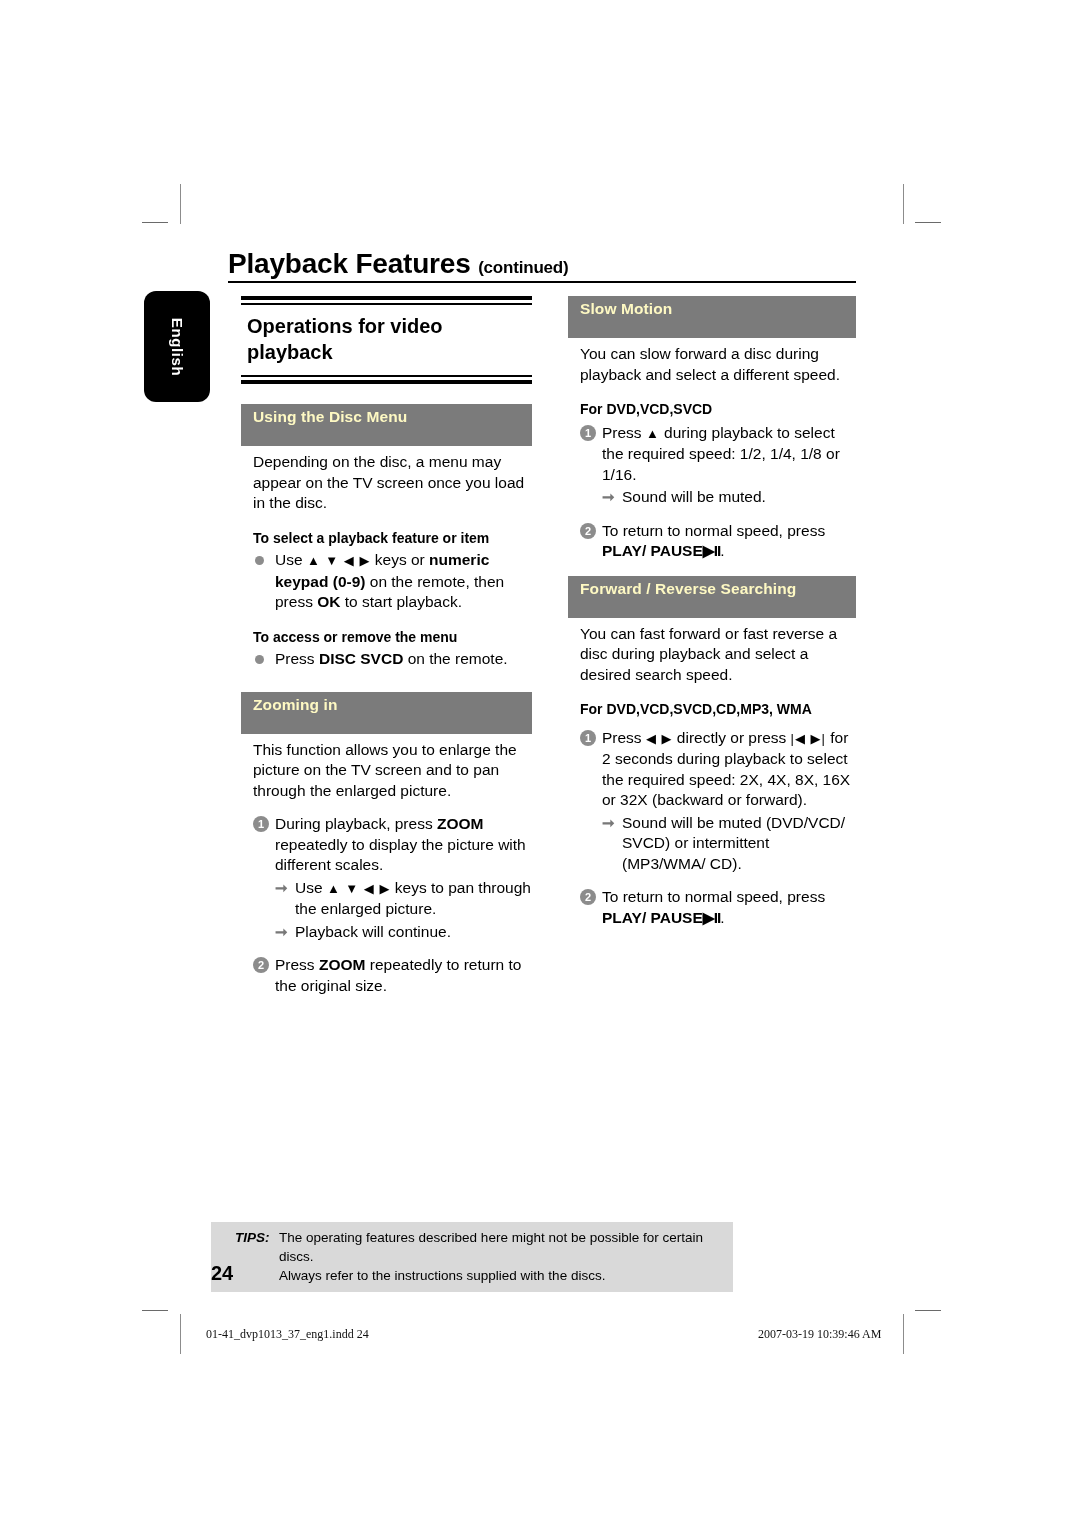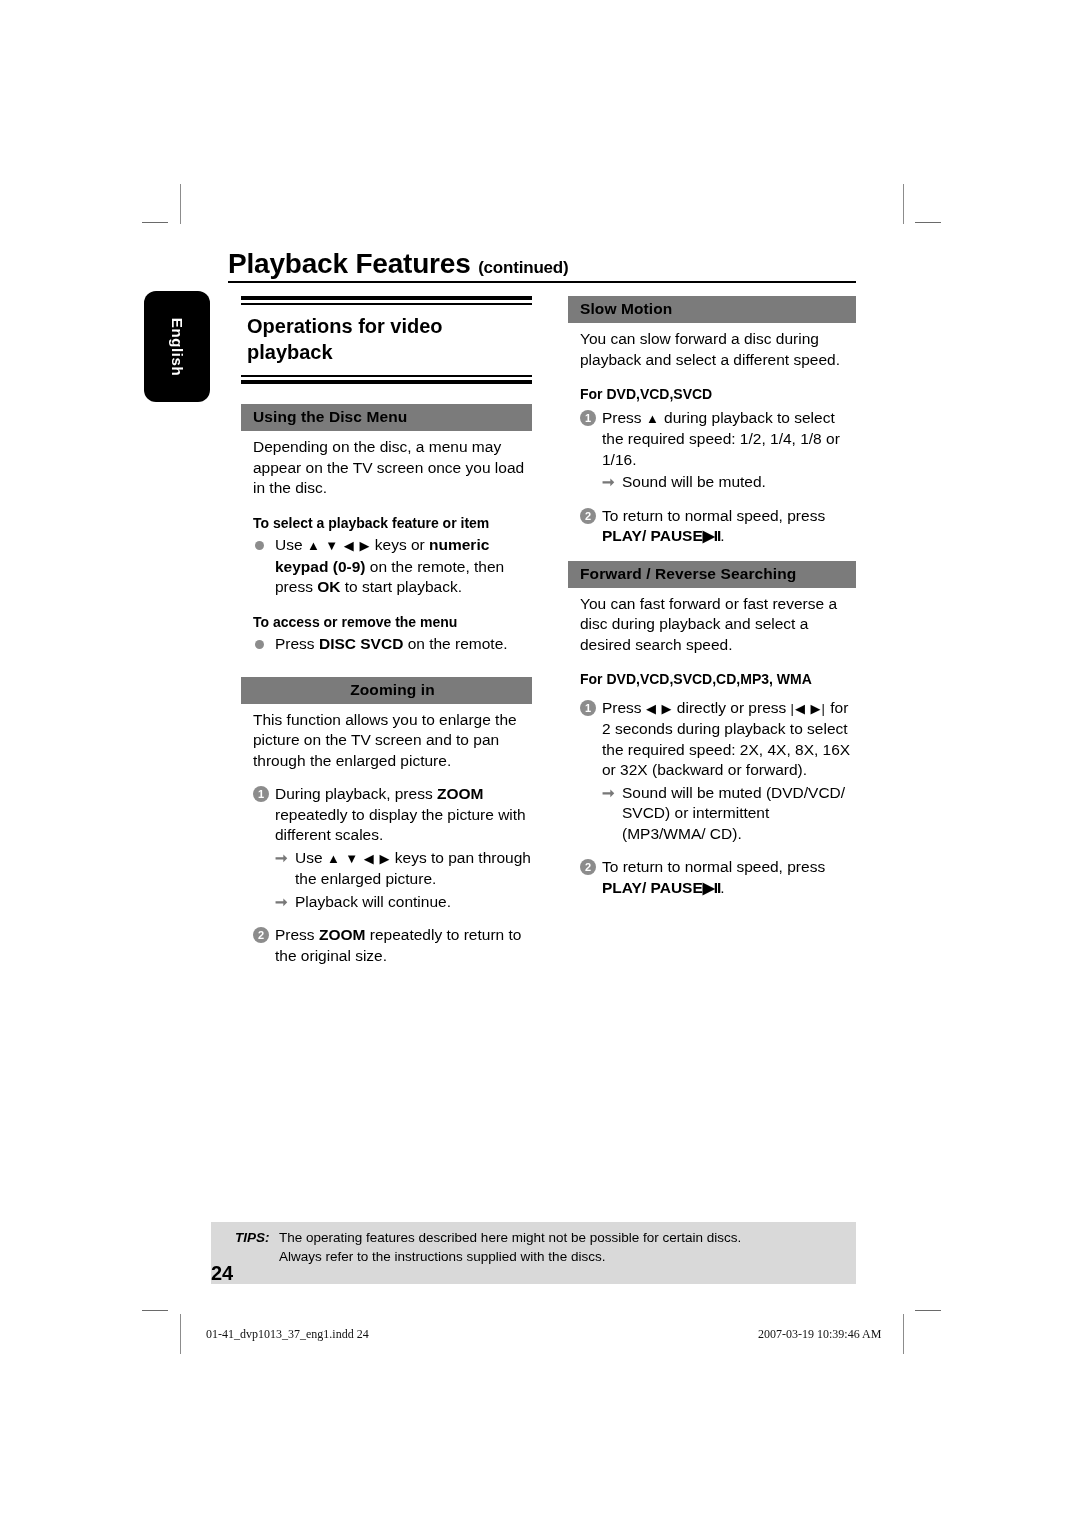--- a/index.html
+++ b/index.html
@@ -104,24 +104,24 @@
   #section-heading {
     font-size: 20px;
     font-weight: bold;
     line-height: 26px;
     padding: 8px 0 10px 6px;
   }
 
   
   .bar {
     background: #7b7b7b;
-    color: #000000;
+    color: #fef9c3;
     font-size: 15.5px;
     font-weight: bold;
-    padding: 4px 0 5px 12px;
+    padding: 4px 0 20px 12px;
     letter-spacing: 0.1px;
   }
 
   
   .body-text {
     font-size: 15.5px;
     line-height: 20.5px;
     margin: 6px 0 0 12px;
   }
   .sub-head {
@@ -188,23 +188,23 @@
 
   
   .tri { font-size: 13px; letter-spacing: 1px; }
   .pp { letter-spacing: -1px; }
 
   
   #tips-box {
     position: absolute;
     left: 211px;
     top: 1222px;
-    width: 645px;
+    width: 522px;
     background: #d9d9d9;
-    padding: 6px 0 18px 0;
+    padding: 6px 0 7px 0;
   }
   #tips-box .tips-row {
     position: relative;
     font-size: 13.5px;
     line-height: 19px;
     padding-left: 68px;
   }
   #tips-label {
     position: absolute;
     left: 24px;
@@ -297,21 +297,21 @@
   </div>
 
   <div class="sub-head">To access or remove the menu</div>
   <div class="li" style="margin-top:2px;">
     <span class="marker">
         <span class="dot"></span>
       </span>
     <span>Press </span><b>DISC SVCD</b><span> on the remote.</span>
   </div>
 
-  <div class="bar" style="margin-top:22px;text-align:center;">
+  <div class="bar" style="margin-top:22px;">
     <span>Zooming in</span>
   </div>
   <div class="body-text">This function allows you to enlarge the picture on the TV screen and to pan through the enlarged picture.</div>
 
   <div class="li gap">
     <span class="marker">
         <span class="num-circle">1</span>
       </span>
     <span>During playback, press </span><b>ZOOM</b><span> repeatedly to display the picture with different scales.</span>
   </div>

